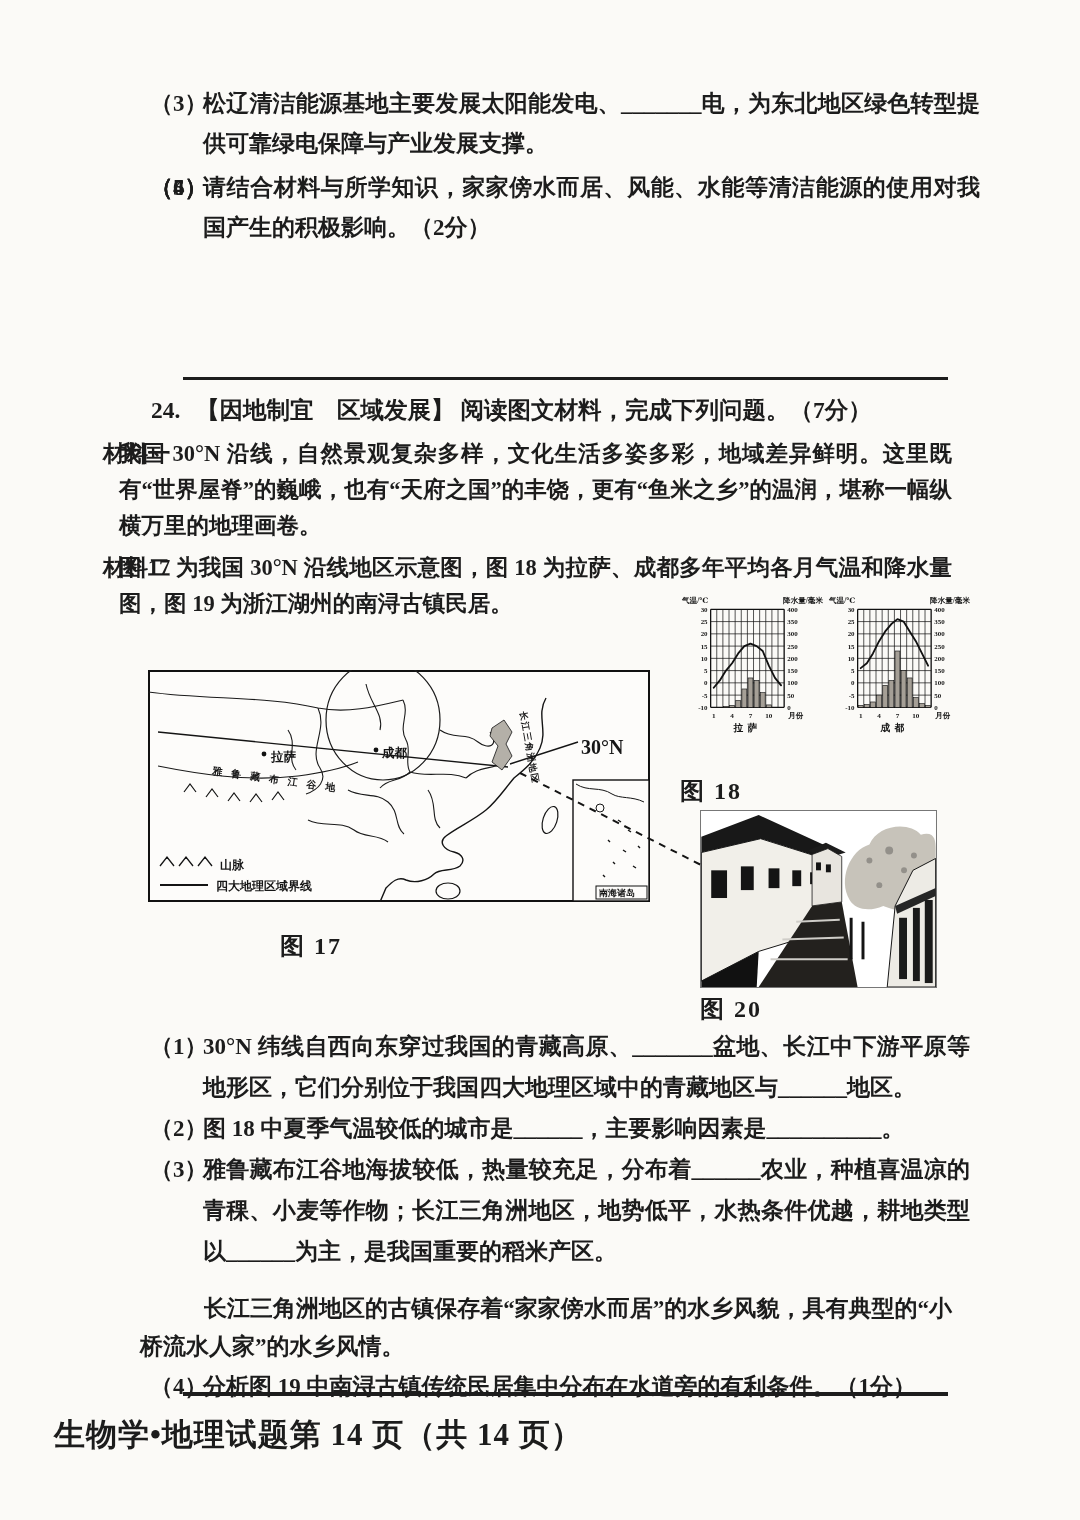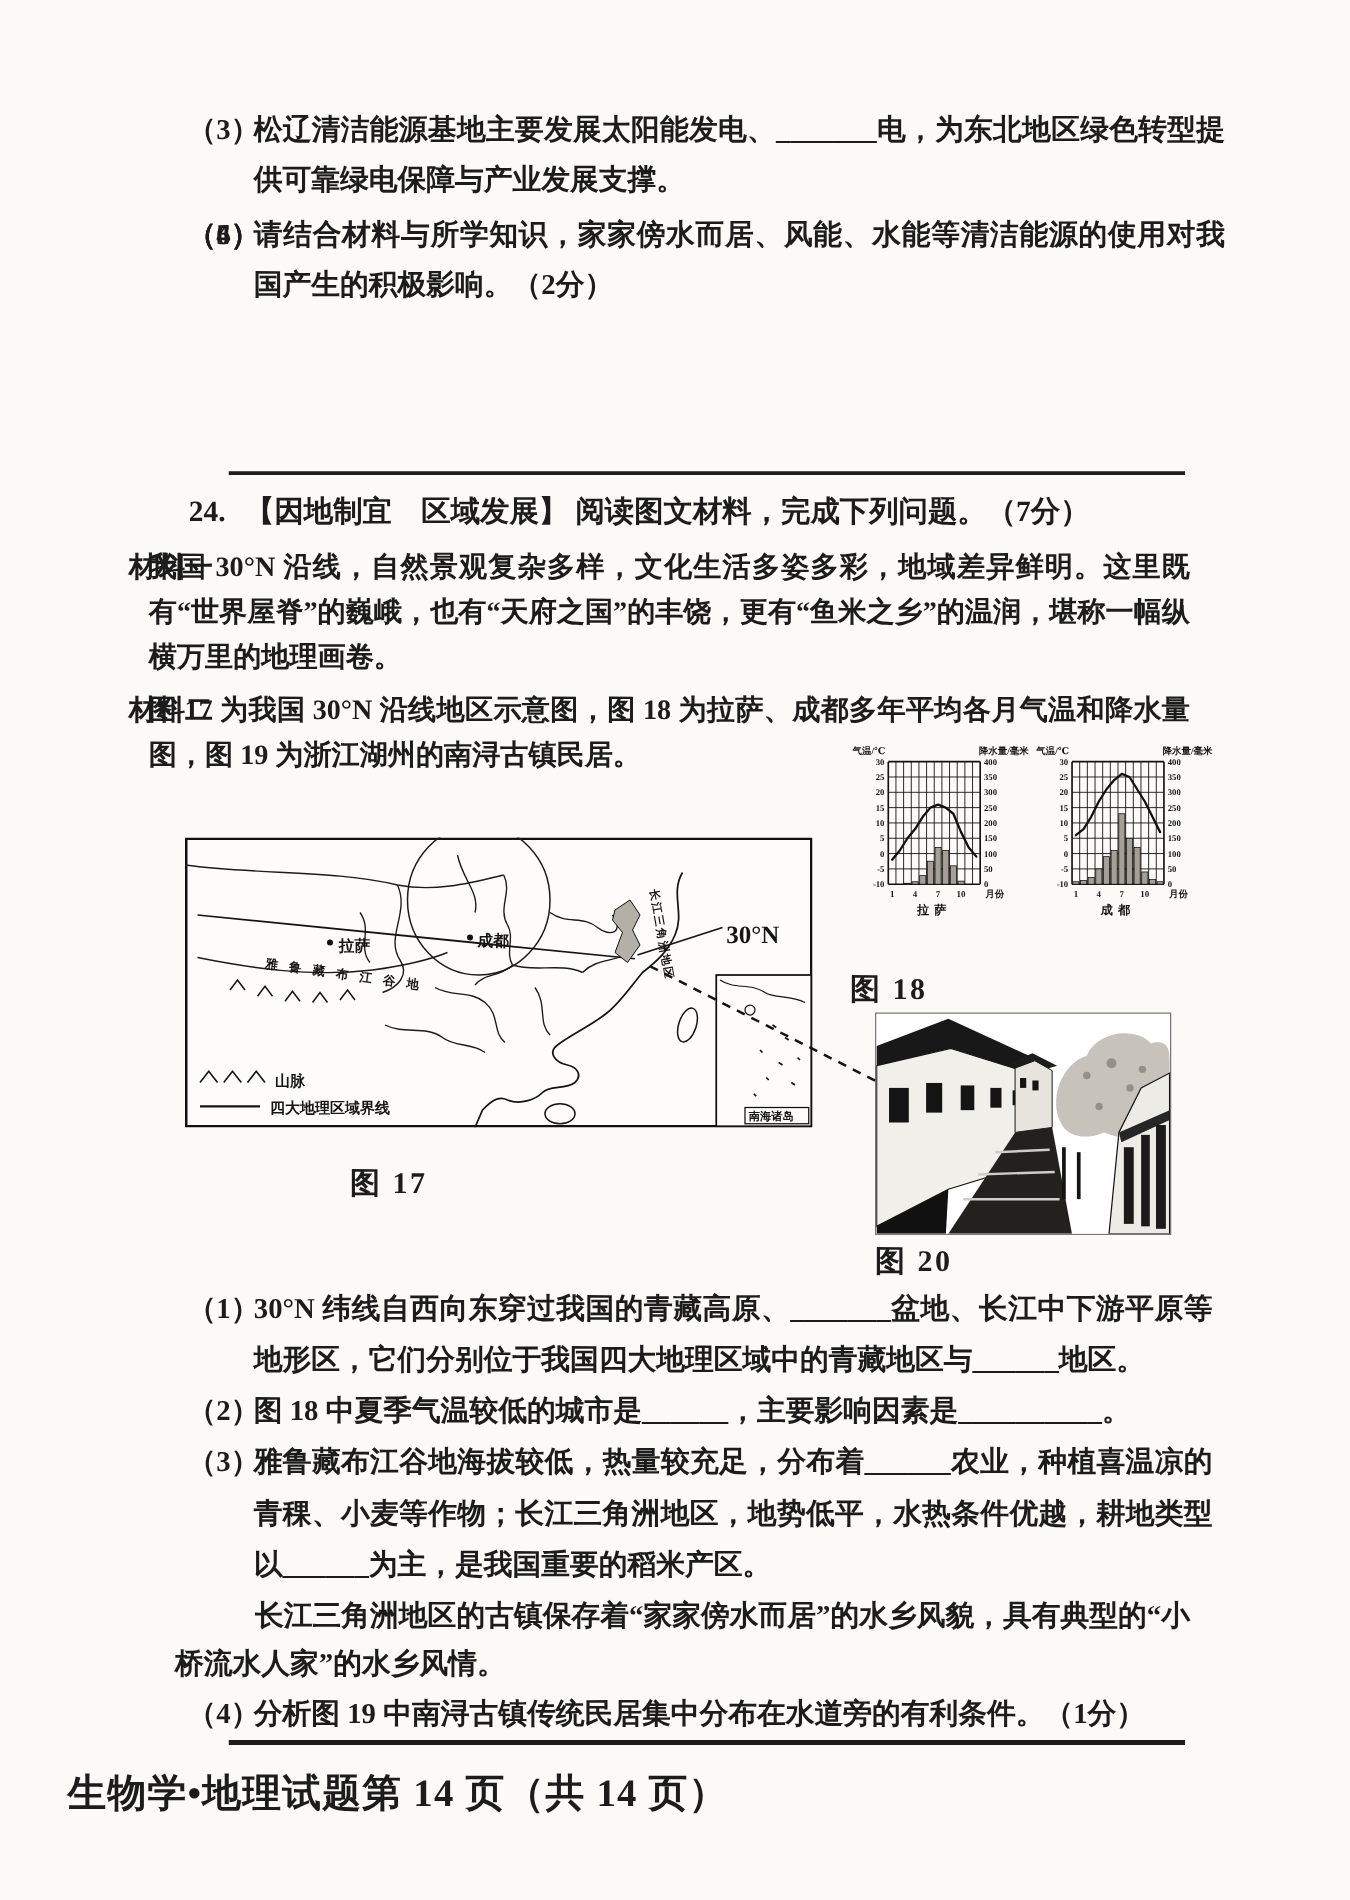--- a/index.html
+++ b/index.html
@@ -25,21 +25,21 @@
   .material { position:relative; padding-left:119px; padding-right:128px;
               font-size:22.5px; line-height:36px; word-break:break-all;
               text-align:justify; margin-top:6px; }
   .material .mlabel { position:absolute; left:103px; top:0; width:90px; }
   .materials { margin-top:6px; }
 
   .q24qs { top:1026px; }
   .q24qs .qitem { line-height:41px; padding-right:110px; margin-bottom:0; }
   .note { padding-left:140px; padding-right:128px; text-indent:64px;
           font-size:23px; line-height:38px; word-break:break-all;
-          text-align:justify; margin-top:2px; }
+          text-align:justify; margin-top:18px; }
 
   .footer { position:absolute; top:1414px; left:54px; width:1040px;
             text-align:left; font-size:31px; letter-spacing:1px; }
 
   
   .figures { position:absolute; left:140px; top:595px; width:840px; height:430px; }
   .mapbox { position:absolute; left:8px; top:75px; }
   .figcap { position:absolute; font-size:24px; letter-spacing:2px; text-align:left; }
   .cap17 { left:140px; top:335px; width:240px; }
   .cap18 { left:540px; top:180px; width:290px; }

